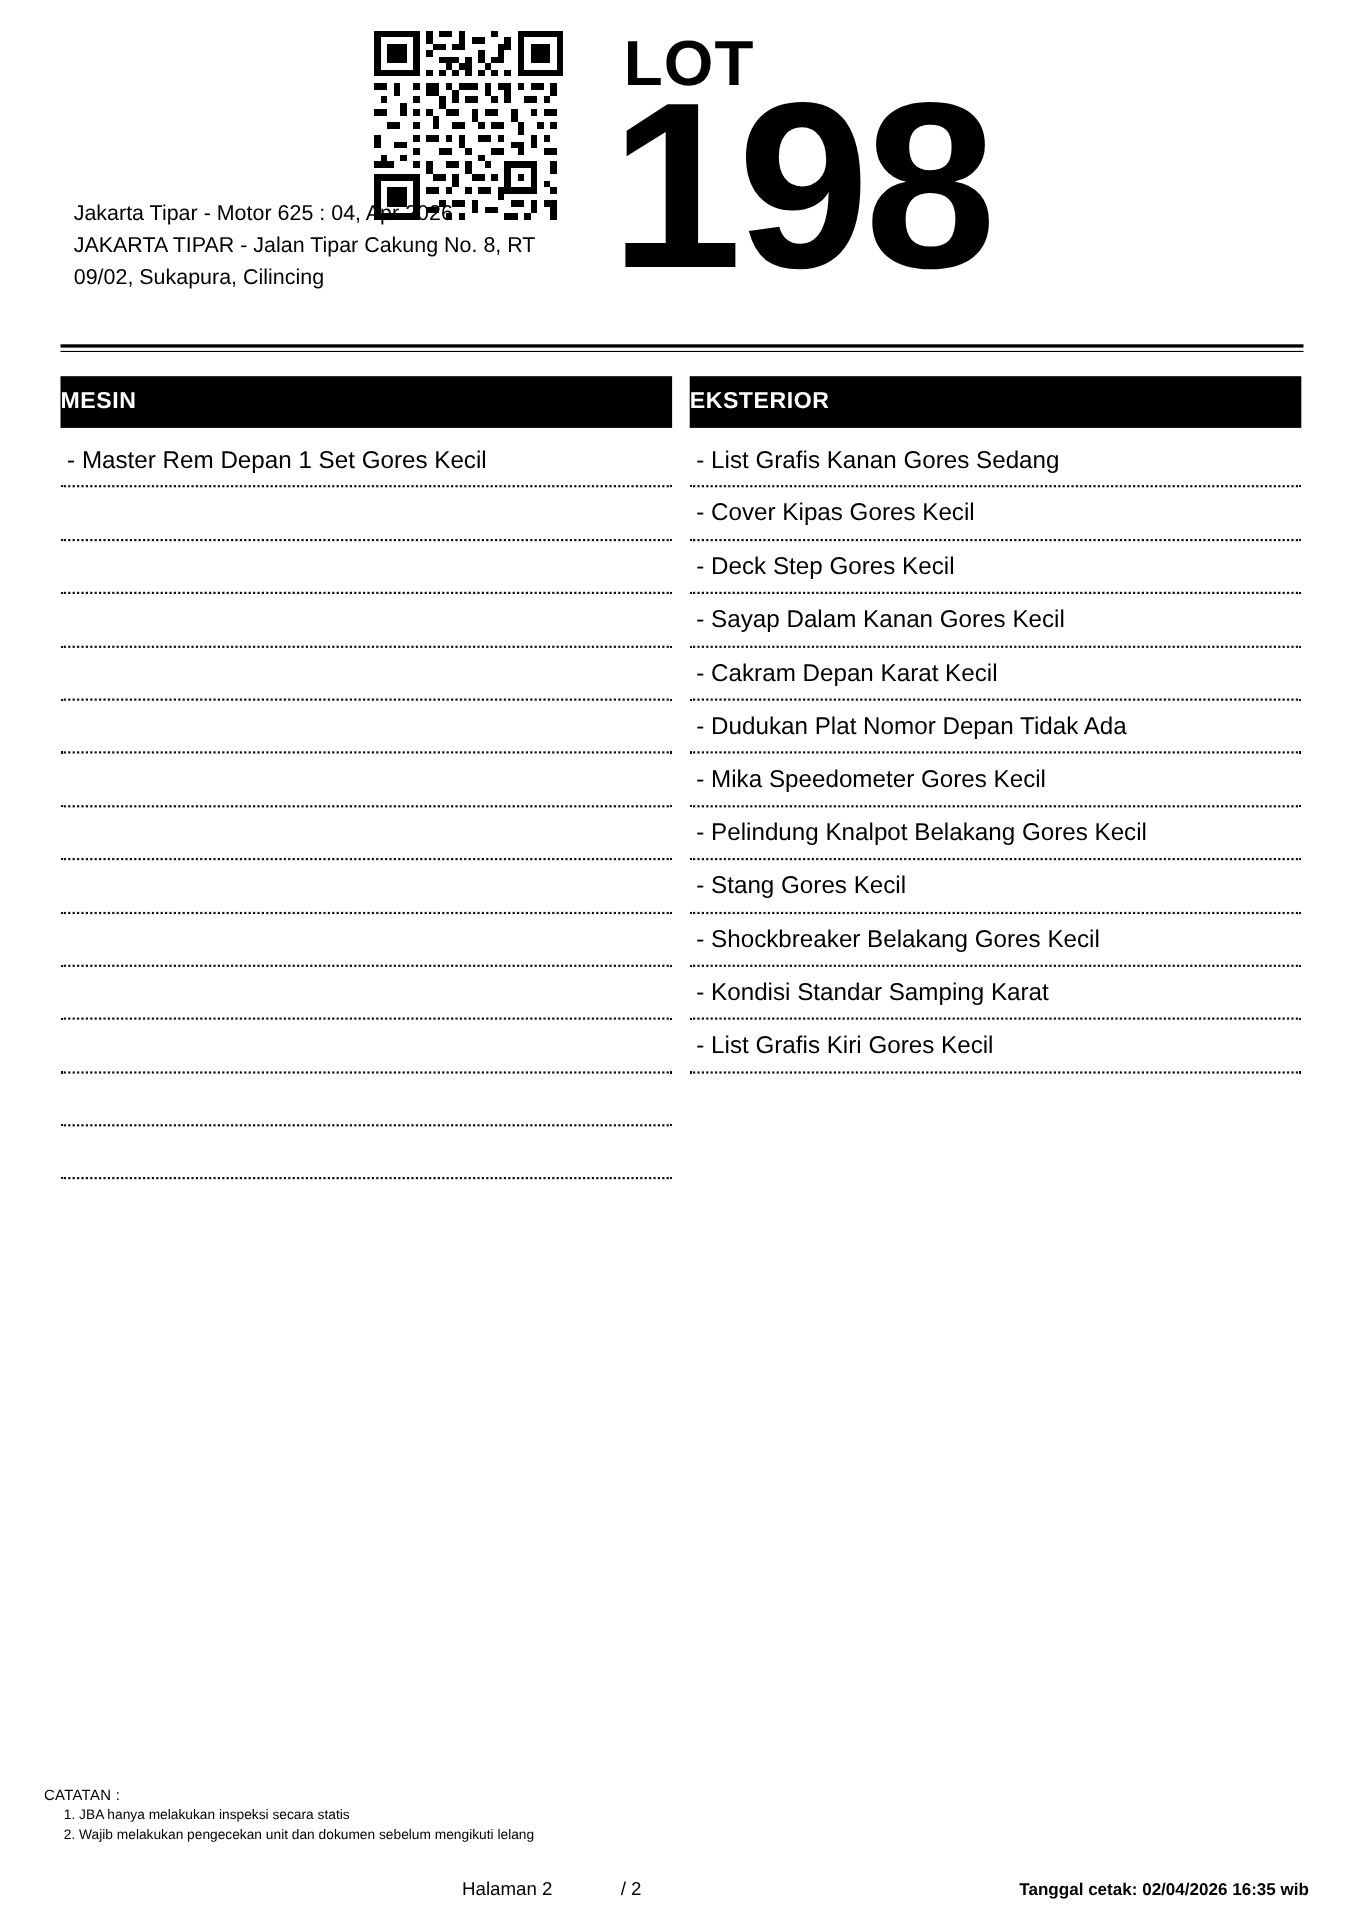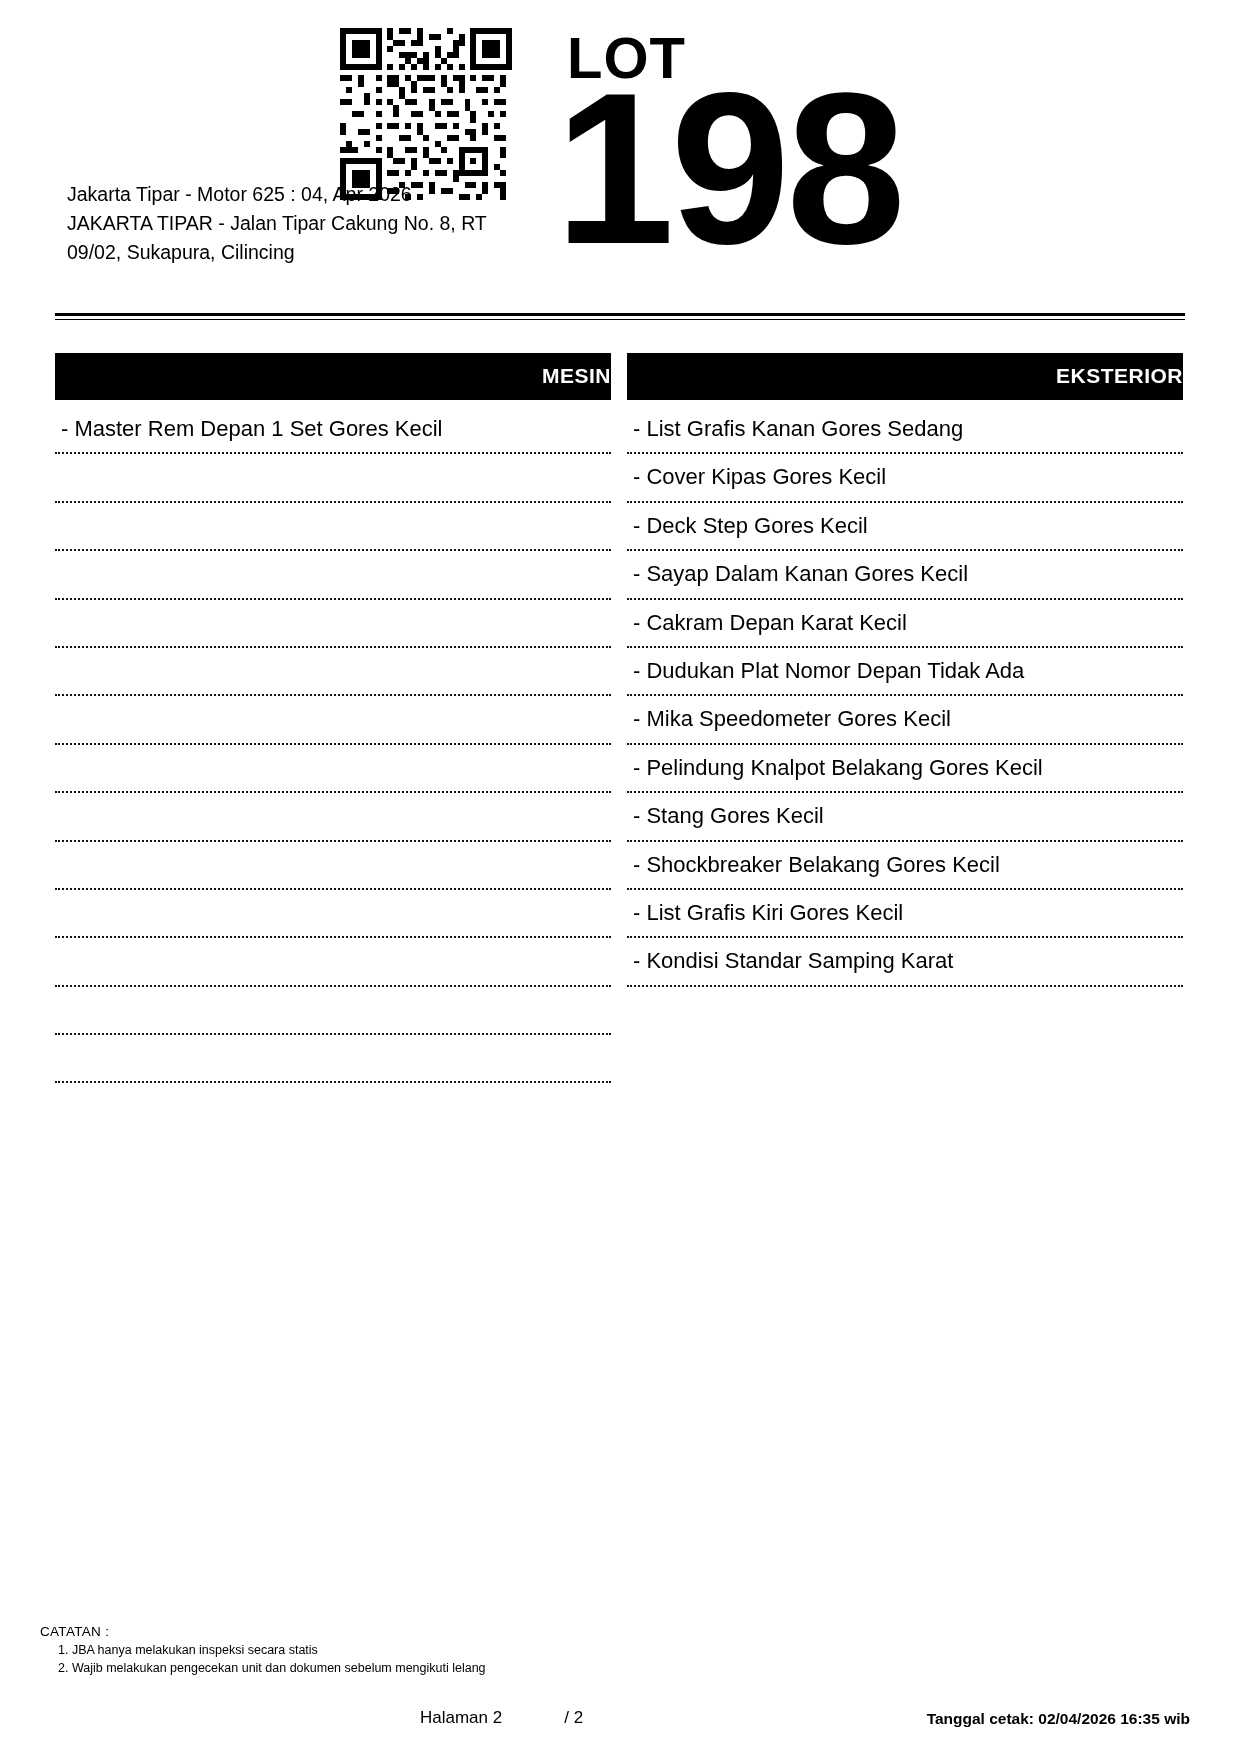--- a/index.html
+++ b/index.html
@@ -86,26 +86,25 @@
   
   .columns {
     display: flex;
     gap: 16px;
     margin-top: 2px;
   }
   .col { width: 556px; }
   .col-head {
     background: #000;
     color: #fff;
-    text-align: right;
+    text-align: left;
     font-size: 21px;
     font-weight: 700;
     letter-spacing: 0.5px;
     padding: 11px 0 12px 0;
-    margin-top: 11px;
   }
   .items { margin-top: 6px; }
   .item {
     font-size: 22px;
     line-height: 1.2;
     padding: 10px 4px 10px 6px;
     border-bottom: 2px dotted #111;
     min-height: 41px;
   }
   .item.empty { color: transparent; }
@@ -342,22 +341,22 @@
         <div class="item">- List Grafis Kanan Gores Sedang</div>
         <div class="item">- Cover Kipas Gores Kecil</div>
         <div class="item">- Deck Step Gores Kecil</div>
         <div class="item">- Sayap Dalam Kanan Gores Kecil</div>
         <div class="item">- Cakram Depan Karat Kecil</div>
         <div class="item">- Dudukan Plat Nomor Depan Tidak Ada</div>
         <div class="item">- Mika Speedometer Gores Kecil</div>
         <div class="item">- Pelindung Knalpot Belakang Gores Kecil</div>
         <div class="item">- Stang Gores Kecil</div>
         <div class="item">- Shockbreaker Belakang Gores Kecil</div>
+        <div class="item">- Kondisi Standar Samping Karat</div>
         <div class="item">- List Grafis Kiri Gores Kecil</div>
-        <div class="item">- Kondisi Standar Samping Karat</div>
       </div>
     </div>
 
   </div>
 
   <div class="footer">
     <div class="catatan-title">CATATAN :</div>
     <div class="catatan-list">
       <div>1. JBA hanya melakukan inspeksi secara statis</div>
       <div>2. Wajib melakukan pengecekan unit dan dokumen sebelum mengikuti lelang</div>

